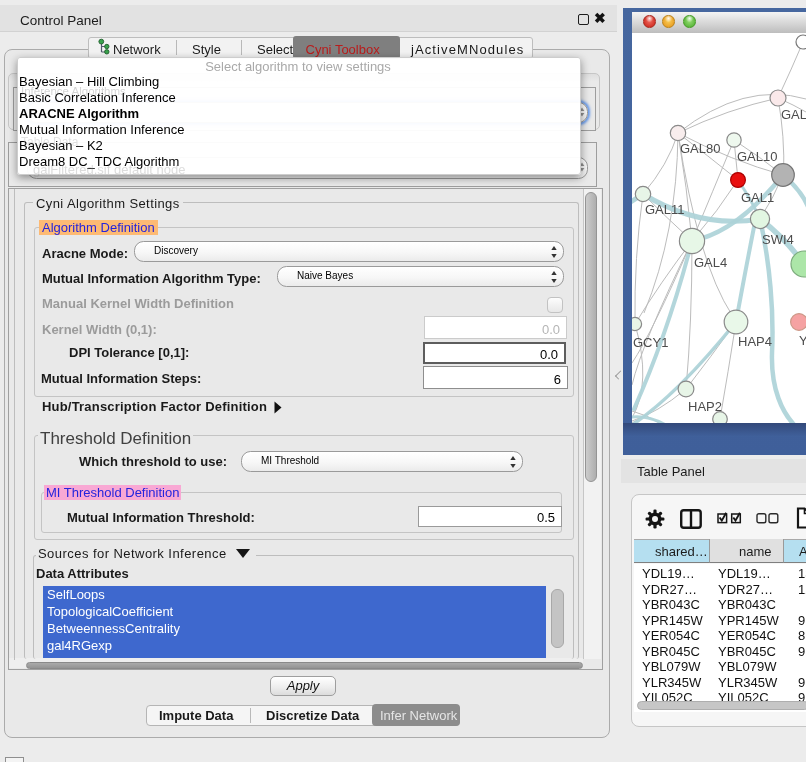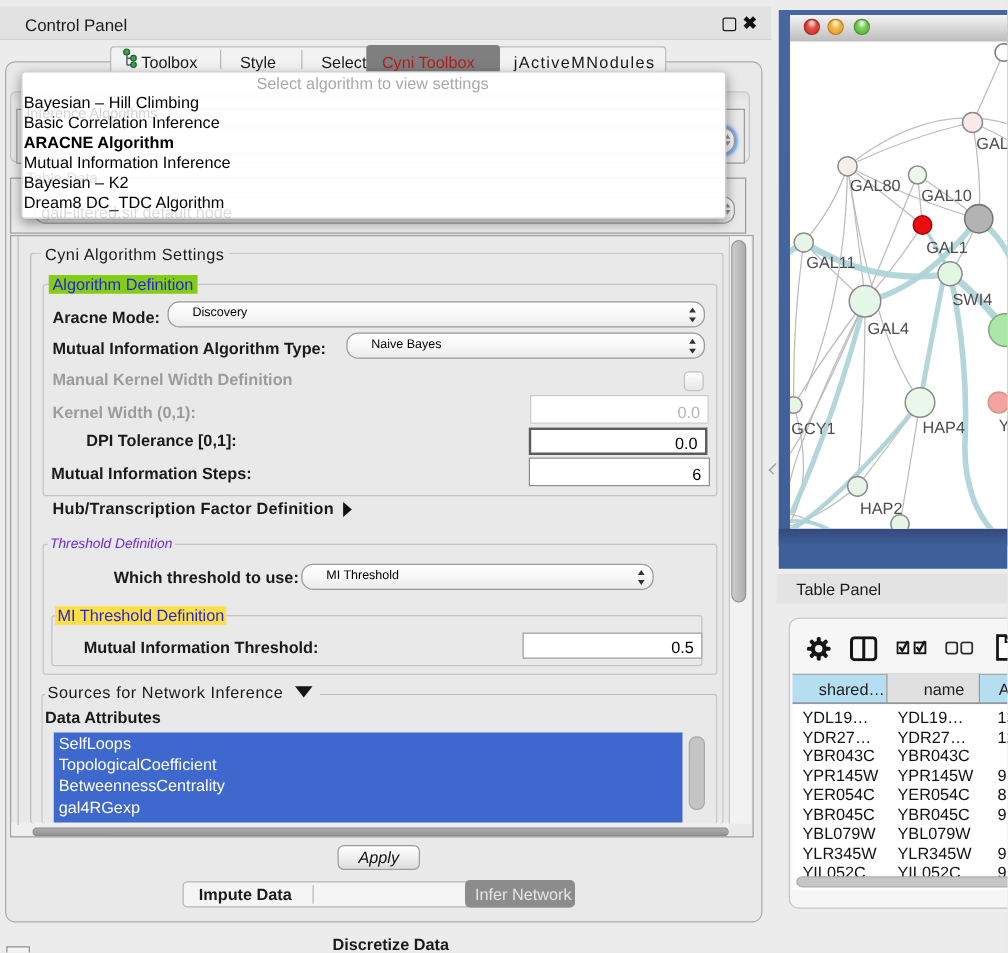--- a/index.html
+++ b/index.html
@@ -26,21 +26,21 @@
 <div class="abs" style="left:0;top:5px;width:617px;height:26px;background:#e2e2e2;border-bottom:1px solid #d2d2d2;"></div>
 <div class="abs" style="left:20px;top:13px;font-size:13.5px;color:#1c1c1c;">Control Panel</div>
 
 <div class="abs" style="left:578px;top:14px;width:9px;height:9px;border:1.7px solid #1c1c1c;border-radius:2px;"></div>
 <div class="abs" style="left:594px;top:10px;font-size:14px;font-weight:bold;color:#111;">✖</div>
 
 <div class="abs" style="left:4px;top:49px;width:604px;height:687px;background:#e9e9e9;border:1px solid #ababab;border-radius:8px;"></div>
 
 <div class="abs" style="left:88px;top:37px;width:443px;height:19.5px;background:#f2f2f2;border:1px solid #bdbdbd;border-radius:3px;"></div>
 <div class="abs" style="left:293px;top:36px;width:107px;height:22.5px;background:#7f7f7f;border-radius:3px;"></div>
-<div class="abs lbl" style="left:113px;top:42px;">Toolbox</div>
+<div class="abs lbl" style="left:113px;top:42px;">Network</div>
 <div class="abs lbl" style="left:192px;top:42px;">Style</div>
 <div class="abs lbl" style="left:257px;top:42px;">Select</div>
 <div class="abs" style="left:305.5px;top:42px;font-size:13px;color:#b91c1c;">Cyni Toolbox</div>
 <div class="abs lbl" style="left:411px;top:42px;letter-spacing:1.1px;">jActiveMNodules</div>
 <div class="abs" style="left:176px;top:40px;width:1px;height:15px;background:#b9b9b9;"></div>
 <div class="abs" style="left:241px;top:40px;width:1px;height:15px;background:#b9b9b9;"></div>
 
 <svg class="abs" style="left:96px;top:38px;" width="16" height="17" viewBox="0 0 16 17">
   <path d="M5.5 4 L5.5 14 M5.5 8.5 L10.5 8.5 M5.5 14 L10.5 14" stroke="#555a6e" stroke-width="1.2" fill="none"></path>
   <circle cx="5.3" cy="3.6" r="2.4" fill="#3aa34d" stroke="#1e5e2b" stroke-width="0.9"></circle>
@@ -71,21 +71,21 @@
 
 <div class="abs" style="left:9px;top:658px;width:574px;height:10px;background:#efefef;"></div>
 <div class="abs" style="left:26px;top:661.5px;width:555px;height:5.5px;border-radius:4px;background:linear-gradient(#ababab,#949494);border:1px solid #8a8a8a;"></div>
 
 <div class="abs" style="left:14px;top:189px;width:1px;height:471px;background:#bdbdbd;"></div>
 
 <div class="gbox" style="left:24px;top:201.5px;width:553px;height:456px;border-color:#bdbdbd;"></div>
 <div class="abs" style="left:33px;top:196px;background:#e9e9e9;padding:0 3px;font-size:13px;color:#1a1a1a;letter-spacing:0.4px;">Cyni Algorithm Settings</div>
 
 <div class="gboxf" style="left:33.5px;top:226.5px;width:538px;height:168px;border-color:#c4c4c4;"></div>
-<div class="abs" style="left:39px;top:220px;background:#84cc16;padding:0 3px;font-size:13px;color:#2424dd;">Algorithm Definition</div>
+<div class="abs" style="left:39px;top:220px;background:#fdba74;padding:0 3px;font-size:13px;color:#2424dd;">Algorithm Definition</div>
 
 <div class="abs lbl b" style="left:42px;top:246px;">Aracne Mode:</div>
 <div class="combo" style="left:134px;top:241px;width:428px;height:19px;">
   <span class="ct">Discovery</span>
   <svg class="spin" viewBox="0 0 6 12">
       <path d="M3 0 L5.7 4 L0.3 4 Z" fill="#333"></path>
       <path d="M3 12 L5.7 8 L0.3 8 Z" fill="#333"></path>
     </svg>
 </div>
 <div class="abs lbl b" style="left:42px;top:271px;">Mutual Information Algorithm Type:</div>
@@ -110,54 +110,54 @@
 <div class="field" style="left:423px;top:365.5px;width:143px;height:21px;border-color:#8e8e8e;">
     <span class="ft" style="top:5px;">6</span>
   </div>
 
 <div class="abs lbl b" style="left:42px;top:399px;letter-spacing:0.2px;">Hub/Transcription Factor Definition</div>
 <svg class="abs" style="left:274px;top:400.5px;" width="8" height="13" viewBox="0 0 8 13">
     <path d="M0.5 0.5 L7.5 6.5 L0.5 12.5 Z" fill="#111"></path>
   </svg>
 
 <div class="gbox" style="left:33.5px;top:435px;width:538px;height:103px;border-color:#c4c4c4;border-bottom:1px solid #c4c4c4;border-radius:3px;"></div>
-<div class="abs" style="left:38px;top:428.5px;background:#e9e9e9;padding:0 2px;font-size:11px;color:#6d28d9;font-style:italic;">Threshold Definition</div>
-
-<div class="abs lbl b" style="left:79px;top:454px;margin-left:12px;">Which threshold to use:</div>
+<div class="abs" style="left:38px;top:428.5px;background:#e9e9e9;padding:0 2px;font-size:17px;color:#404040;">Threshold Definition</div>
+
+<div class="abs lbl b" style="left:79px;top:454px;">Which threshold to use:</div>
 <div class="combo" style="left:241px;top:451px;width:280px;height:19px;">
   <span class="ct">MI Threshold</span>
   <svg class="spin" viewBox="0 0 6 12">
       <path d="M3 0 L5.7 4 L0.3 4 Z" fill="#333"></path>
       <path d="M3 12 L5.7 8 L0.3 8 Z" fill="#333"></path>
     </svg>
 </div>
 
 <div class="gboxf" style="left:40.5px;top:491.5px;width:519px;height:39px;border-color:#c4c4c4;"></div>
-<div class="abs" style="left:44px;top:485px;background:#fde047;padding:0 2px;font-size:13px;color:#2424dd;">MI Threshold Definition</div>
+<div class="abs" style="left:44px;top:485px;background:#f9a8d4;padding:0 2px;font-size:13px;color:#2424dd;">MI Threshold Definition</div>
 <div class="abs lbl b" style="left:47px;top:510px;padding-left:20px;">Mutual Information Threshold:</div>
 <div class="field" style="left:418px;top:505.5px;width:142px;height:19px;border-color:#9a9a9a;">
     <span class="ft">0.5</span>
   </div>
 
 <div class="gbox" style="left:33px;top:555px;width:539px;height:103px;border-color:#bdbdbd;"></div>
 <div class="abs" style="left:36px;top:546px;background:#e9e9e9;padding:0 2px;font-size:13px;color:#1a1a1a;letter-spacing:0.45px;">Sources for Network Inference&nbsp;&nbsp;&nbsp;</div>
 <div class="abs" style="left:233px;top:550px;width:23px;height:10px;background:#e9e9e9;"></div>
 <div class="abs" style="left:236px;top:549px;width:0;height:0;border-left:7.5px solid transparent;border-right:7.5px solid transparent;border-top:9px solid #151515;"></div>
 <div class="abs lbl b" style="left:36px;top:566px;">Data Attributes</div>
 
 <div class="abs" style="left:43px;top:586px;width:503px;height:72px;background:#3e68ce;"></div>
 <div class="abs" style="left:47px;top:587px;font-size:13px;color:#fff;line-height:16.9px;white-space:nowrap;">SelfLoops<br>TopologicalCoefficient<br>BetweennessCentrality<br>gal4RGexp</div>
 <div class="abs" style="left:551px;top:589px;width:11px;height:57px;border-radius:6px;background:#c4c4c4;border:1px solid #a8a8a8;"></div>
 
 <div class="abs" style="left:270px;top:675.5px;width:64px;height:18px;border:1px solid #9e9e9e;border-radius:5px;background:linear-gradient(#ffffff,#eeeeee 55%,#dcdcdc);text-align:center;font-size:13px;color:#111;line-height:17px;font-style:italic;">Apply</div>
 
 <div class="abs" style="left:146px;top:705px;width:312px;height:18.5px;background:#f5f5f5;border:1px solid #b5b5b5;border-radius:4px;"></div>
 <div class="abs" style="left:372px;top:704px;width:88px;height:22px;background:#8c8c8c;border-radius:4px;"></div>
 <div class="abs lbl b" style="left:159px;top:708px;">Impute Data</div>
-<div class="abs lbl b" style="left:266px;top:708px;margin-top:40px;">Discretize Data</div>
+<div class="abs lbl b" style="left:266px;top:708px;">Discretize Data</div>
 <div class="abs" style="left:380px;top:708px;font-size:13px;color:#e5e5e5;">Infer Network</div>
 <div class="abs" style="left:250px;top:708px;width:1px;height:15px;background:#b9b9b9;"></div>
 
 <div class="abs" style="left:617px;top:371px;width:4px;height:7px;border-left:1.5px solid #9a9a9a;border-bottom:1.5px solid #9a9a9a;transform:rotate(45deg);"></div>
 
 <div class="abs" style="left:5px;top:757px;width:17px;height:12px;border:1.5px solid #8f8f8f;background:#f4f4f4;"></div>
 
 <div class="abs" style="left:17px;top:57px;width:562px;height:116px;background:rgba(255,255,255,0.96);border:1px solid #cdcdcd;border-radius:3px;box-shadow:0 3px 9px rgba(0,0,0,0.4);"></div>
 <div class="abs" style="left:0;top:59px;width:596px;text-align:center;font-size:13px;color:#a9a9a9;">Select algorithm to view settings</div>
 <div class="abs" style="left:19px;top:74px;font-size:13px;color:#000;line-height:16px;white-space:nowrap;">Bayesian – Hill Climbing<br>Basic Correlation Inference<br><span class="b">ARACNE Algorithm</span><br>Mutual Information Inference<br>Bayesian – K2<br>Dream8 DC_TDC Algorithm</div>

